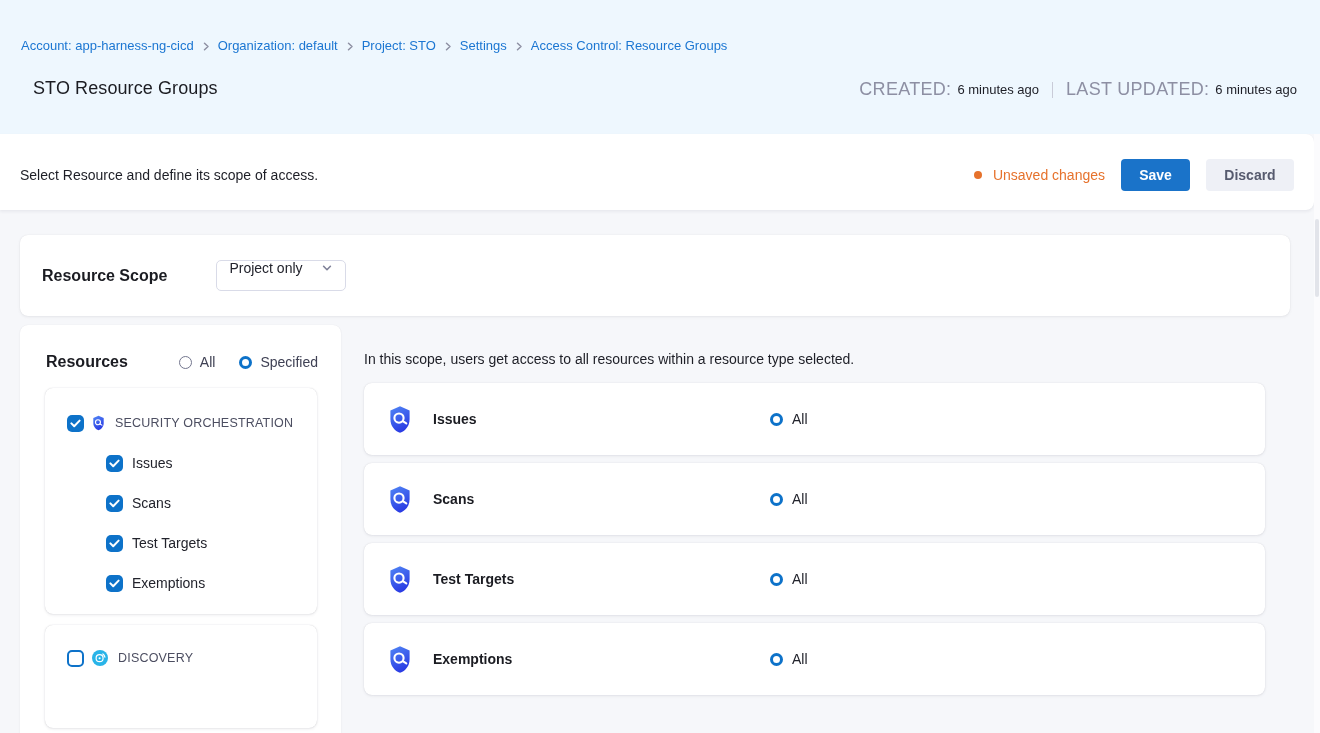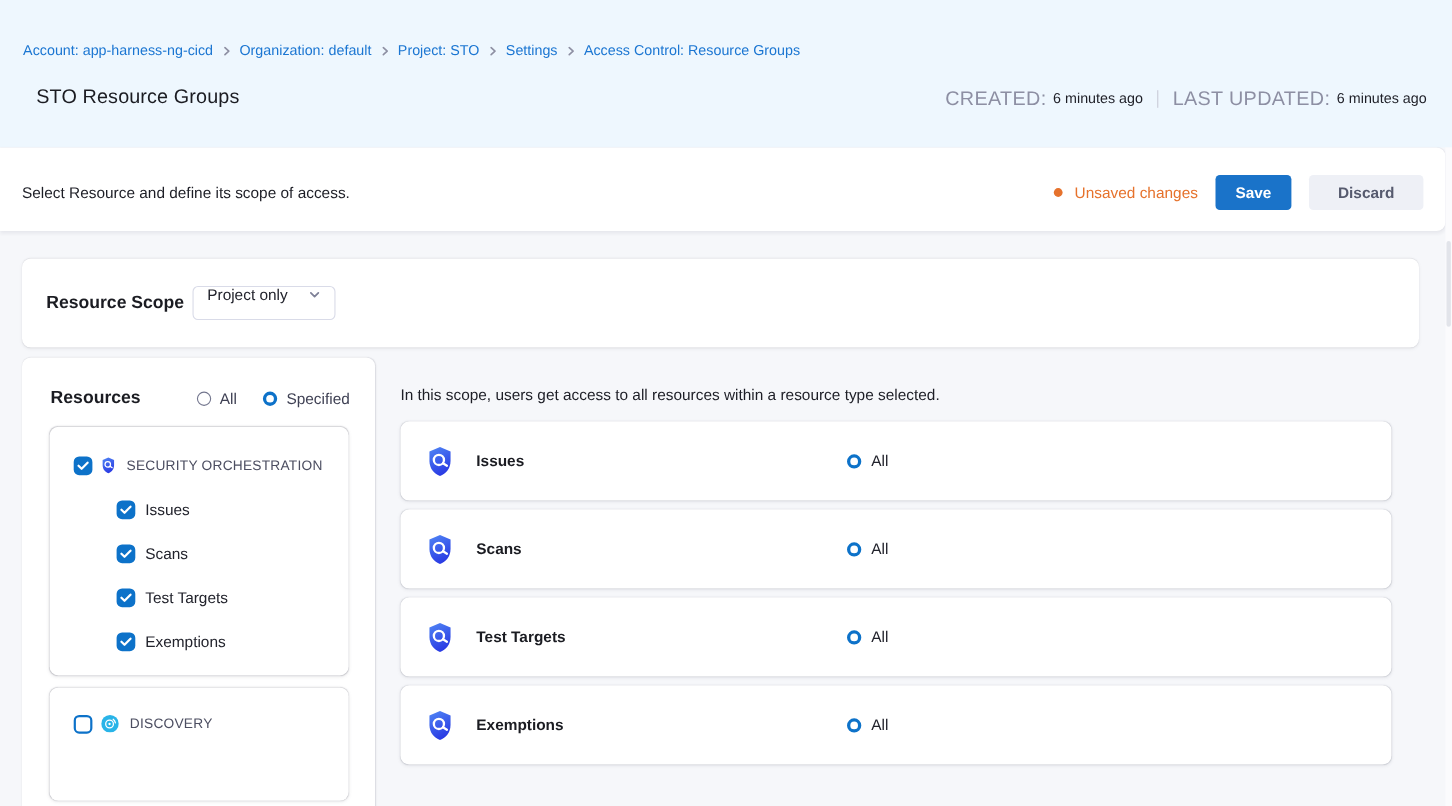--- a/index.html
+++ b/index.html
@@ -45,37 +45,38 @@
   .toolbar-subtitle { font-size:14px; color:#1d1e26; }
   .toolbar-right { margin-left:auto; display:flex; align-items:center; }
   .unsaved-dot { width:8px; height:8px; border-radius:50%; background:#e6722c; margin-right:11px; }
   .unsaved-text { font-size:14px; color:#e6722c; margin-right:16px; }
   .btn {
     height:32px; border:none; border-radius:4px; font-family:inherit;
     font-size:14px; font-weight:700; cursor:pointer;
     display:inline-flex; align-items:center; justify-content:center;
   }
   .btn-save { width:69px; background:#1a73c9; color:#ffffff; margin-right:16px; }
-  .btn-discard { width:104px; background:#eef0f6; color:#565a6e; }
+  .btn-discard { width:88px; background:#eef0f6; color:#565a6e; }
 
   
   .content { position:absolute; left:0; top:210px; width:1314px; height:523px;text-align:right; }
 
   .scope-card {
     position:absolute; left:20px; top:25px; width:1270px; height:81px;
     background:#fff; border-radius:8px;
     box-shadow:0 0 1px rgba(40,41,61,.12), 0 1px 3px rgba(96,97,112,.10);
     display:flex; align-items:center; padding-left:22px;
   }
   .scope-label { font-size:16px; font-weight:700; color:#1b1c22; margin-right:8px; }
   .select-box {
     width:130px; height:31px; background:#fff;
     border:1px solid #d9dbe8; border-radius:5px;
     display:flex; align-items:center; padding:0 11px 16px 12px;
     cursor:pointer;
+    margin-left:41px;
   }
   .select-value { font-size:14px; color:#22232c; }
   .select-caret { margin-left:auto; display:flex; align-items:center; }
 
   
   .left-panel {
     position:absolute; left:20px; top:115px; width:321px; height:440px;
     background:#fff; border-radius:8px;
     box-shadow:0 0 1px rgba(40,41,61,.10), 0 1px 2px rgba(96,97,112,.08);
   }

